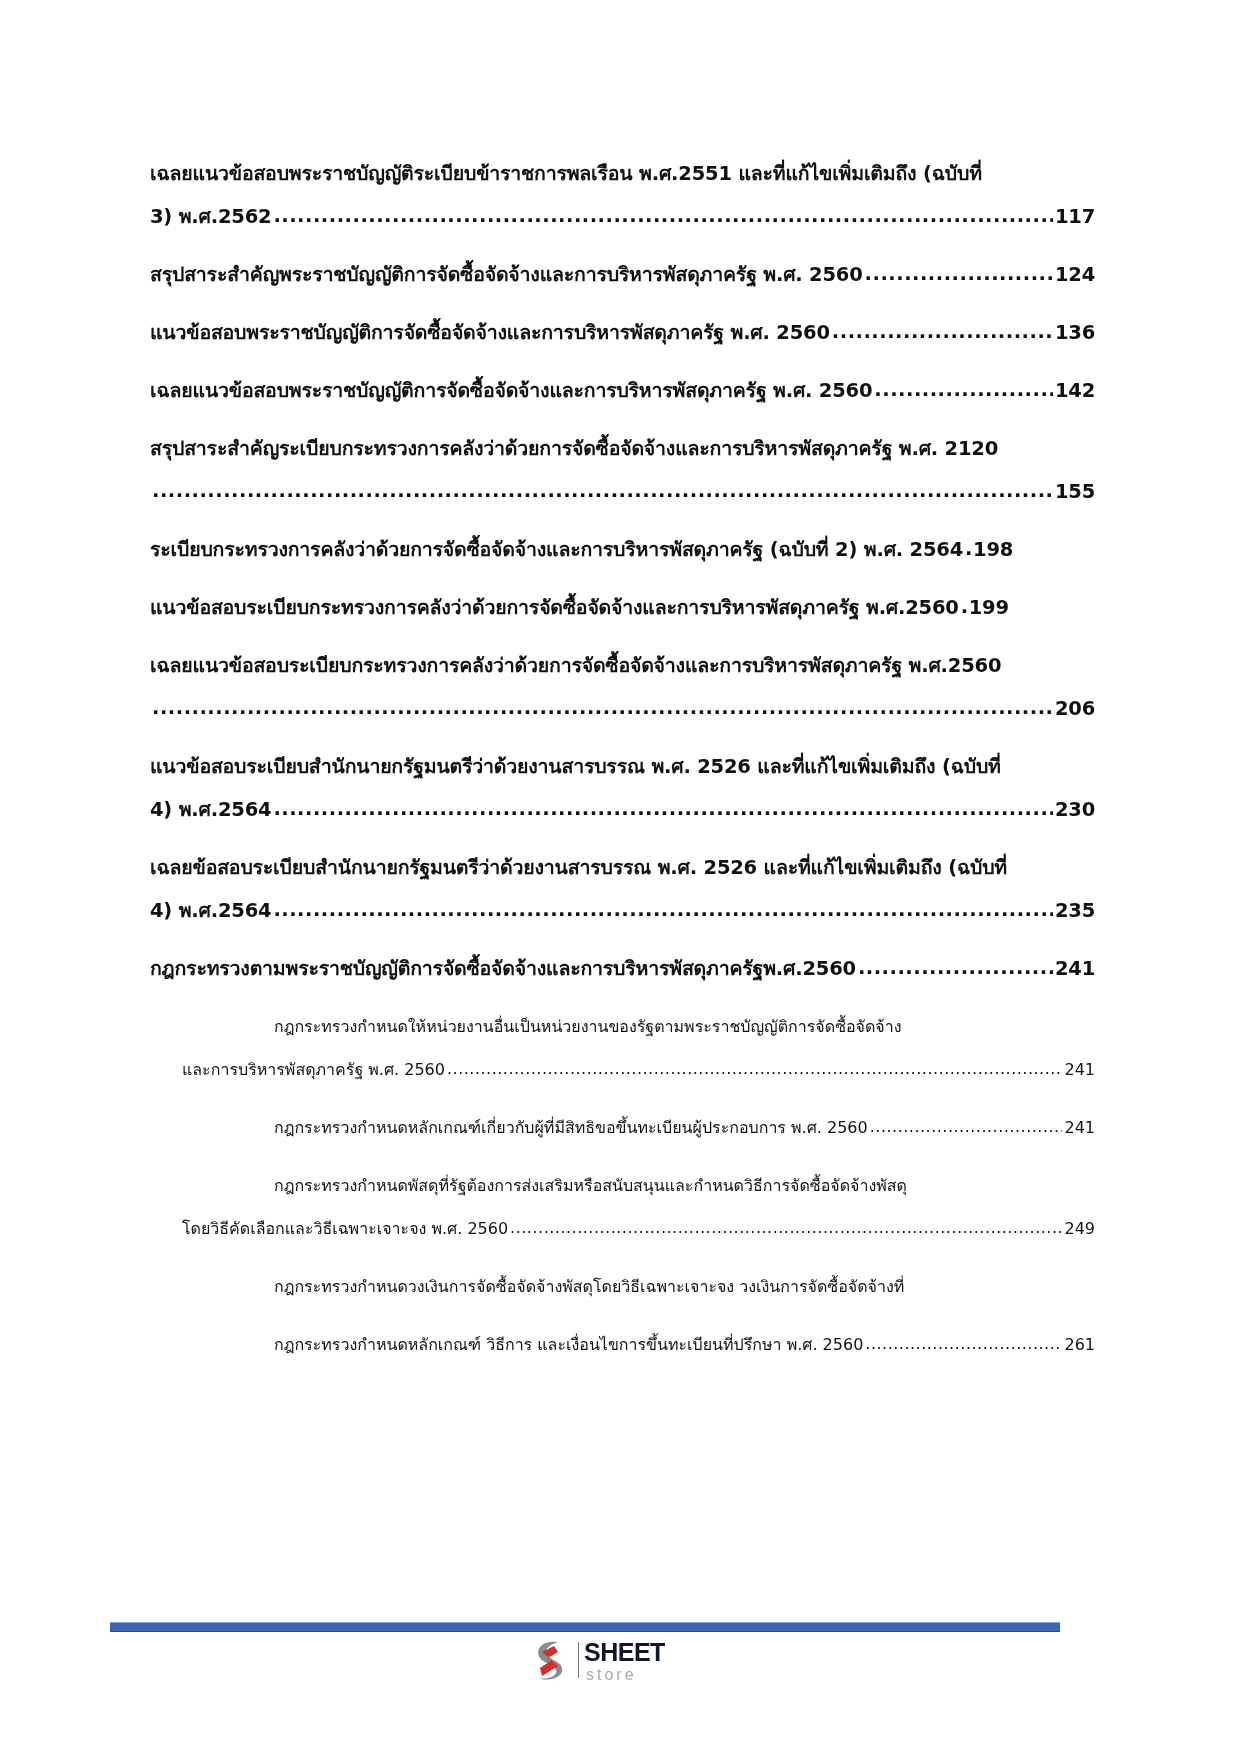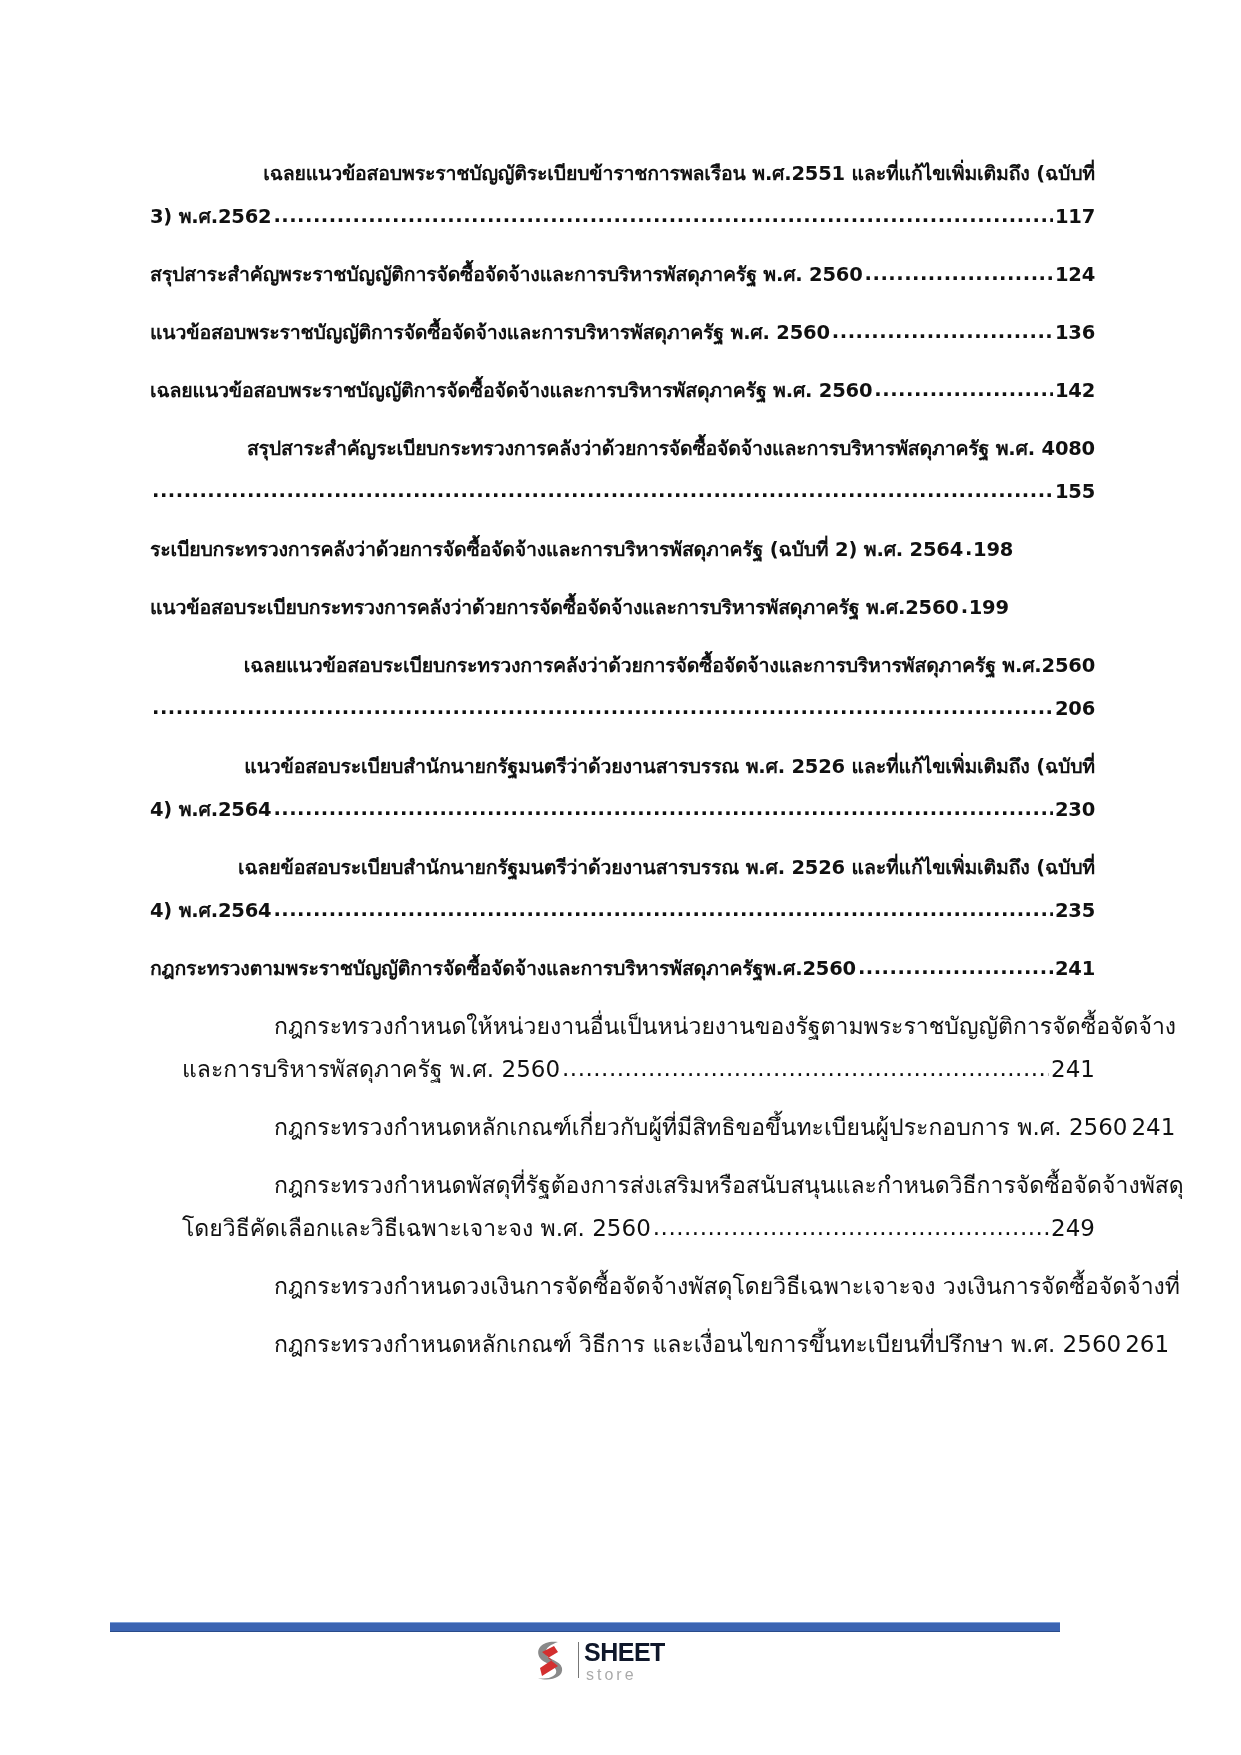--- a/index.html
+++ b/index.html
@@ -1,23 +1,23 @@
 <!DOCTYPE html>
 <html><head>
 <meta charset="utf-8">
 <style>
   html, body { margin: 0; padding: 0; background: #ffffff; }
   body {
     width: 1241px; height: 1755px; position: relative; overflow: hidden;
     font-family: "DejaVu Sans", sans-serif; color: #111;
   }
-  .toc { position: absolute; left: 150px; top: 152px; width: 945px; text-align: right; }
+  .toc { position: absolute; left: 150px; top: 152px; width: 945px; }
   .entry { position: relative; margin-bottom: 15px; font-size: 19.5px; line-height: 43px; }
   .entry.bold { font-weight: bold; letter-spacing: -0.2px; }
-  .entry.sub { font-weight: normal; font-size: 23px; line-height: 43px; padding-left: 32px; }
+  .entry.sub { font-weight: normal; font-size: 16px; line-height: 43px; padding-left: 32px; }
   .line { display: flex; align-items: baseline; white-space: nowrap; }
   .line .txt { flex: 0 0 auto; }
   .line .leader {
     flex: 1 1 auto; overflow: hidden; margin: 0 2px; position: relative; top: -1px;
   }
   .line .leader::after {
     content: "..................................................................................................................................................................................................................................................................";
     letter-spacing: 0.5px; white-space: nowrap;
   }
   .line .page { flex: 0 0 auto; }
@@ -67,21 +67,21 @@
 
   <div class="entry bold">
     <div class="line">
       <span class="txt">เฉลยแนวข้อสอบพระราชบัญญัติการจัดซื้อจัดจ้างและการบริหารพัสดุภาครัฐ พ.ศ. 2560</span>
       <span class="leader"></span>
       <span class="page">142</span>
     </div>
   </div>
 
   <div class="entry bold">
-    <div class="plain">สรุปสาระสำคัญระเบียบกระทรวงการคลังว่าด้วยการจัดซื้อจัดจ้างและการบริหารพัสดุภาครัฐ พ.ศ. 4080</div>
+    <div class="plain">สรุปสาระสำคัญระเบียบกระทรวงการคลังว่าด้วยการจัดซื้อจัดจ้างและการบริหารพัสดุภาครัฐ พ.ศ. 2120</div>
     <div class="line">
       <span class="txt"></span>
       <span class="leader"></span>
       <span class="page">155</span>
     </div>
   </div>
 
   <div class="entry bold">
     <div class="line">
       <span class="txt">ระเบียบกระทรวงการคลังว่าด้วยการจัดซื้อจัดจ้างและการบริหารพัสดุภาครัฐ (ฉบับที่ 2) พ.ศ. 2564</span>

